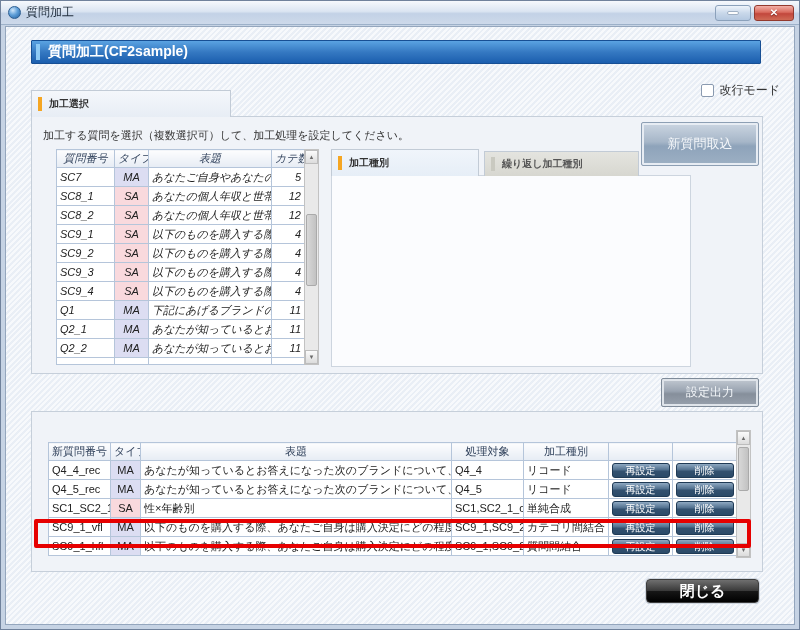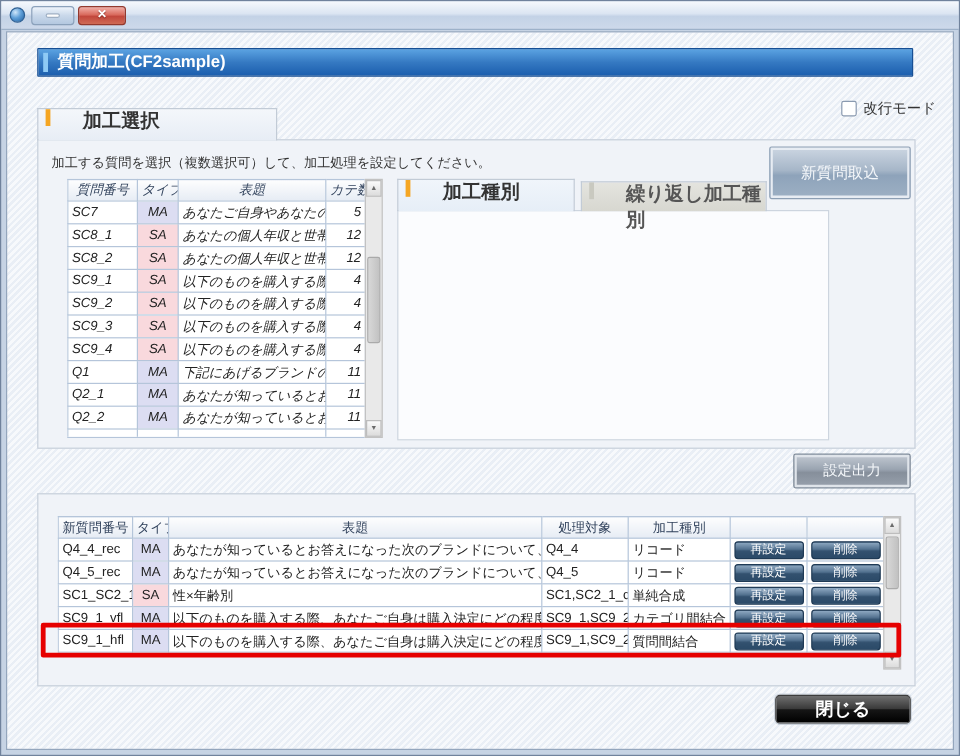--- a/index.html
+++ b/index.html
@@ -48,24 +48,24 @@
   .main-header{
     position:absolute;left:25px;top:13px;width:730px;height:24px;
     background:linear-gradient(#5ba3e2,#3579c2 50%,#1b5eae);
     border:1px solid #174f94;border-radius:1px;
     display:flex;align-items:center;
     color:#fff;font-size:14px;font-weight:bold;
   }
   .main-header .accent{width:4px;height:16px;background:#8ecaf5;margin:0 8px 0 4px;}
   
   .tab{
-    position:absolute;height:27px;display:flex;align-items:flex-start;
+    position:absolute;height:27px;display:flex;align-items:center;
     border:1px solid #c2cbd6;border-bottom:none;
     background:linear-gradient(#f4f7fb,#e7edf5);
-    font-size:16px;font-weight:bold;color:#333;gap:20px;
+    font-size:10px;font-weight:bold;color:#333;
   }
   .tab .tbar{width:4px;height:14px;margin:0 7px 0 6px;}
   .tbar.orange{background:#f5a623;}
   .tbar.gray{background:#c9c9c0;}
   .tab.inactive{background:linear-gradient(#e4e4df,#d7d7d0);color:#555;font-weight:bold;}
   .top-tab{left:25px;top:63px;width:200px;}
   .kind-tab-1{left:325px;top:122px;width:148px;background:linear-gradient(#f0f5fb,#e6eef7);}
   .kind-tab-2{left:478px;top:124px;width:155px;height:25px;}
   .bottom-tab{left:25px;top:358px;width:300px;}
   
@@ -106,21 +106,21 @@
     overflow:hidden;white-space:nowrap;height:19px;
   }
   th{
     background:linear-gradient(#fdfdfe,#e6ecf4);color:#31425c;font-weight:normal;
     text-align:center;height:18px;
   }
   td{color:#222;}
   .qtable-wrap{position:absolute;left:50px;top:122px;width:248px;height:216px;overflow:hidden;border-bottom:1px solid #b5c5da;}
   .qtable{width:248px;font-style:italic;}
   .ptable-wrap{position:absolute;left:42px;top:403px;width:688px;overflow:hidden;}
-  .ptable{width:688px;}
+  .ptable{width:688px;margin-top:12px;}
   .c-no{text-align:left;}
   .c-type{text-align:center;}
   .c-title{text-align:left;}
   .c-cats{text-align:right;}
   .c-target,.c-kind{text-align:left;}
   .c-btn{text-align:center;padding:0;}
   .type-ma{background:#dcddf2;}
   .type-sa{background:#f9d9dd;}
   .row-btn{
     width:58px;height:15px;padding:0;font-size:10px;line-height:13px;color:#fff;
@@ -148,20 +148,21 @@
     border:4px solid #e60000;border-radius:2px;pointer-events:none;
   }
 </style>
 </head>
 <body>
 
 <div class="window">
 
   <div class="titlebar">
     <span class="app-icon"></span>
+    <span class="title-text">質問加工</span>
     <div class="win-controls">
       <div class="win-btn min">
           <span class="dash"></span>
         </div>
       <div class="win-btn close">
           <span class="x">✕</span>
         </div>
     </div>
   </div>
 

